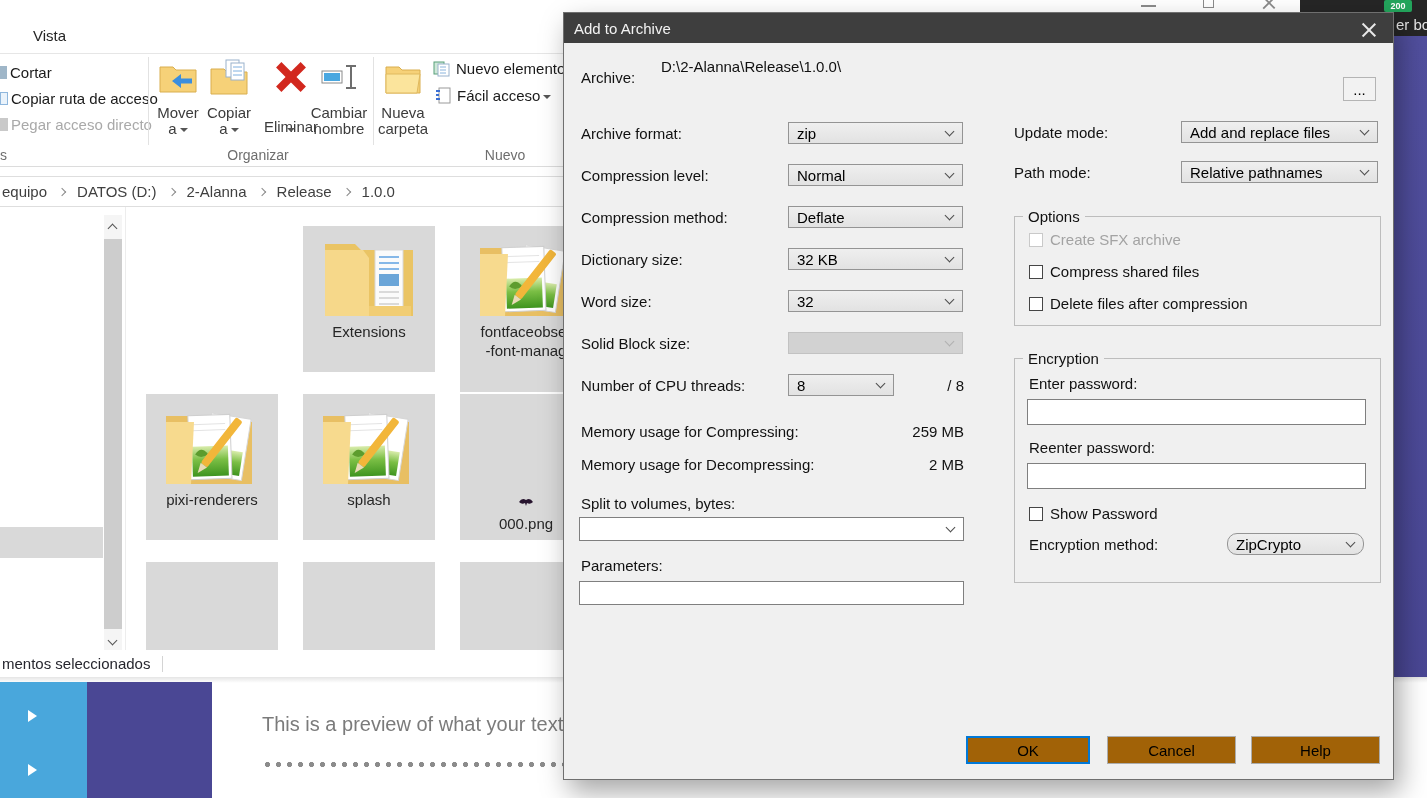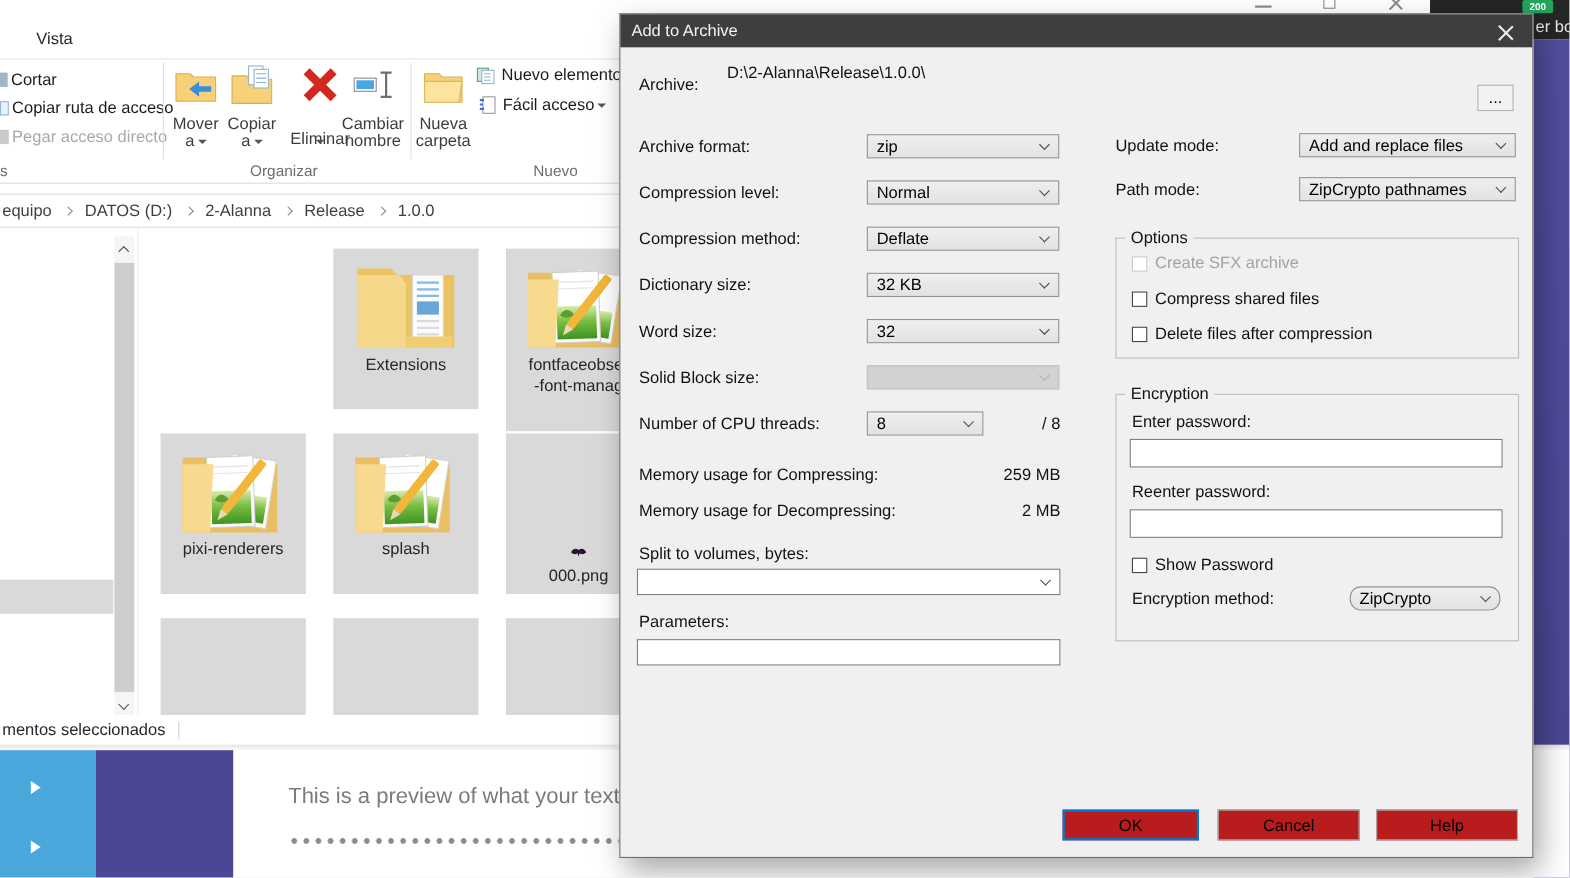--- a/index.html
+++ b/index.html
@@ -47,21 +47,21 @@
   .combo.disabled { background:#d2d2d2; border-color:#c2c2c2; }
   .combo.disabled .chev { border-color:#b0b0b0; }
   .tinput { position:absolute; background:#fff; border:1px solid #7f7f7f; }
   .tcombo { position:absolute; background:#fff; border:1px solid #7f7f7f; display:flex; align-items:center; font-size:15px; }
   .gbox { position:absolute; border:1px solid #bdbdbd; }
   .gbox-title { position:absolute; top:-9px; left:8px; background:#f0f0f0; padding:0 5px; font-size:15px; color:#111; }
   .cbrow { position:absolute; display:flex; align-items:center; gap:7px; font-size:15px; color:#111; }
   .cb { width:14px; height:14px; background:#fff; border:1px solid #454545; flex:0 0 auto; }
   .cbrow.disabled { color:#a3a3a3; }
   .cbrow.disabled .cb { border-color:#c9c9c9; }
-  .btn { position:absolute; height:28px; background:#b91c1c; border:1px solid #acacac; display:flex; align-items:center; justify-content:center; font-size:15px; color:#000; }
+  .btn { position:absolute; height:28px; background:#a16207; border:1px solid #acacac; display:flex; align-items:center; justify-content:center; font-size:15px; color:#000; }
   .btn.primary { border:2px solid #0078d7; }
   .rval { position:absolute; font-size:15px; color:#111; text-align:right; }
 </style>
 </head>
 <body>
 
 <svg width="0" height="0" style="position:absolute">
   <defs>
     <linearGradient id="grass" x1="0" y1="0" x2="0" y2="1">
       <stop offset="0" stop-color="#d9ecab"></stop>
@@ -357,21 +357,21 @@
     <div class="tinput" style="left:15px;top:568px;width:385px;height:24px;" data-name="parameters-input"></div>
 
     <div class="dlbl" style="left:450px;top:111px;" data-name="update-mode-label">Update mode:</div>
     <div class="combo" style="left:617px;top:108px;width:197px;" data-name="update-mode-select">
         <span>Add and replace files</span>
         <span class="chev" data-name="chevron-down-icon"></span>
       </div>
 
     <div class="dlbl" style="left:450px;top:151px;" data-name="path-mode-label">Path mode:</div>
     <div class="combo" style="left:617px;top:148px;width:197px;" data-name="path-mode-select">
-        <span>ZipCrypto pathnames</span>
+        <span>Relative pathnames</span>
         <span class="chev" data-name="chevron-down-icon"></span>
       </div>
 
     <div class="gbox" style="left:450px;top:203px;width:367px;height:110px;" data-name="options-groupbox">
       <div class="gbox-title" data-name="options-group-title">Options</div>
     </div>
     <div class="cbrow disabled" style="left:465px;top:218px;" data-name="create-sfx-checkbox">
       <span class="cb" data-name="checkbox-icon"></span>
         <span>Create SFX archive</span>
     </div>

